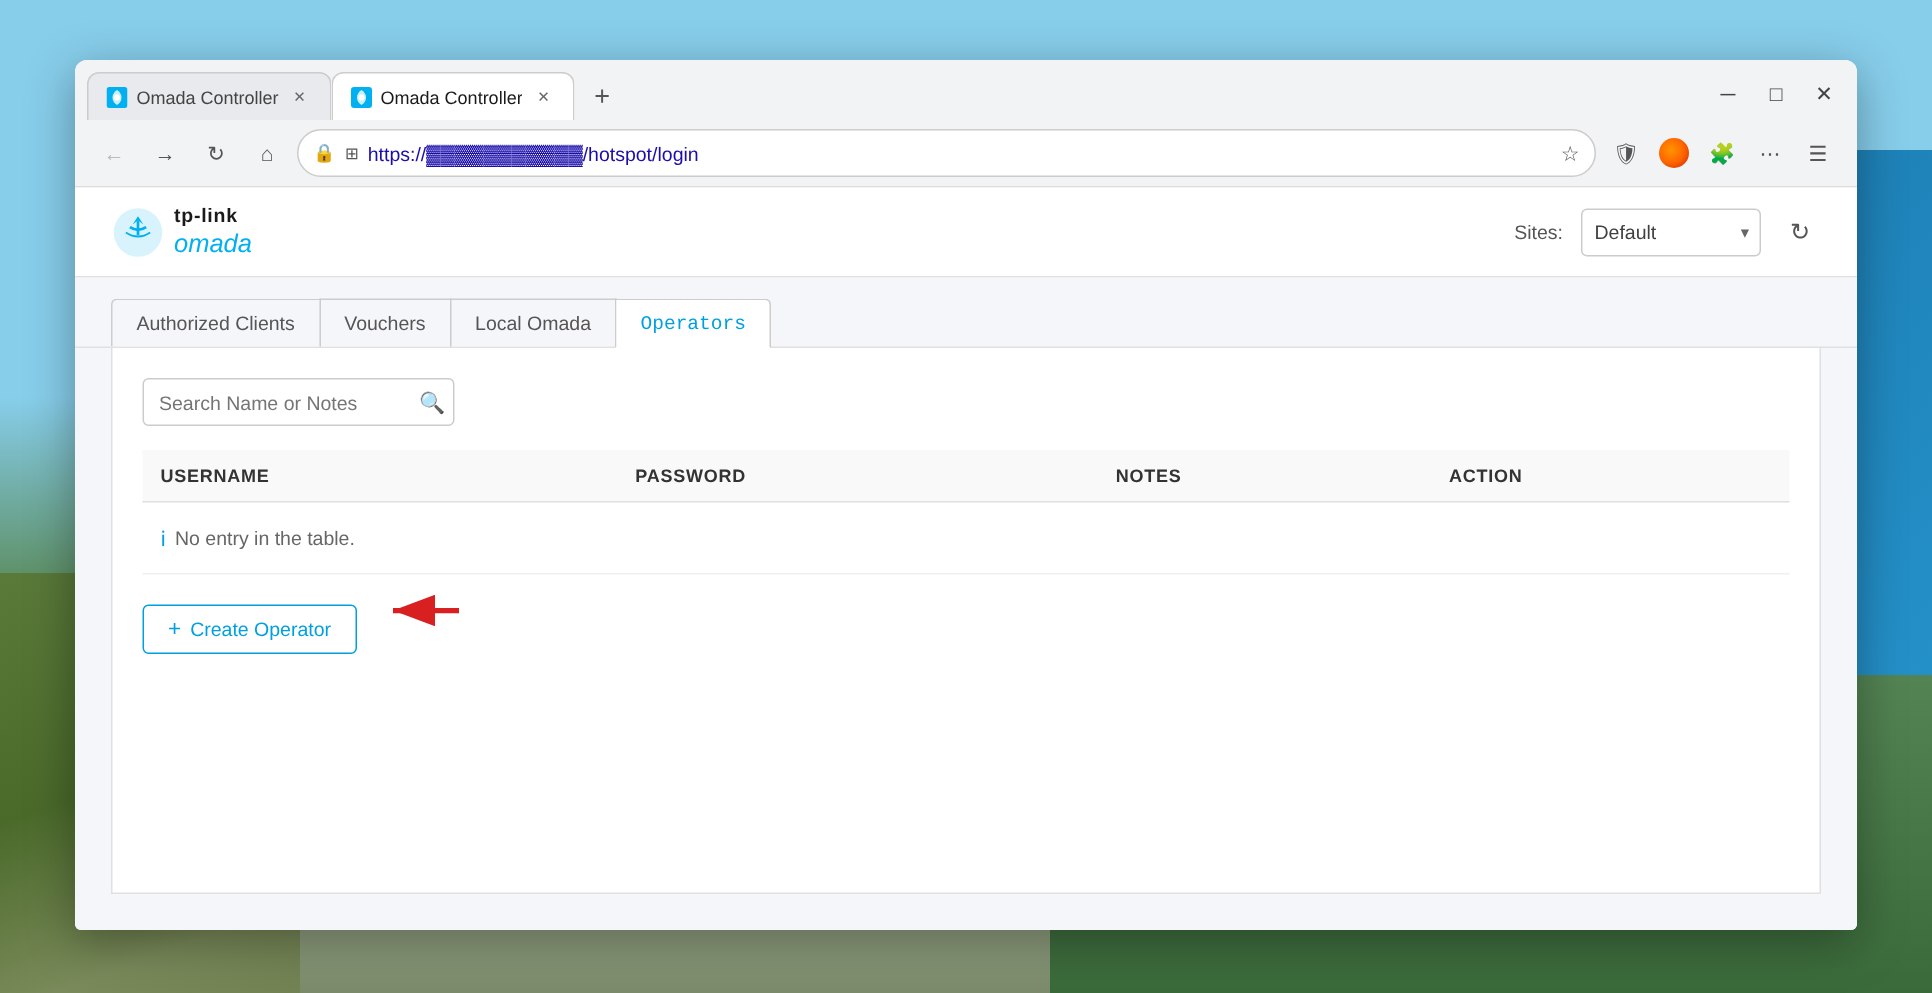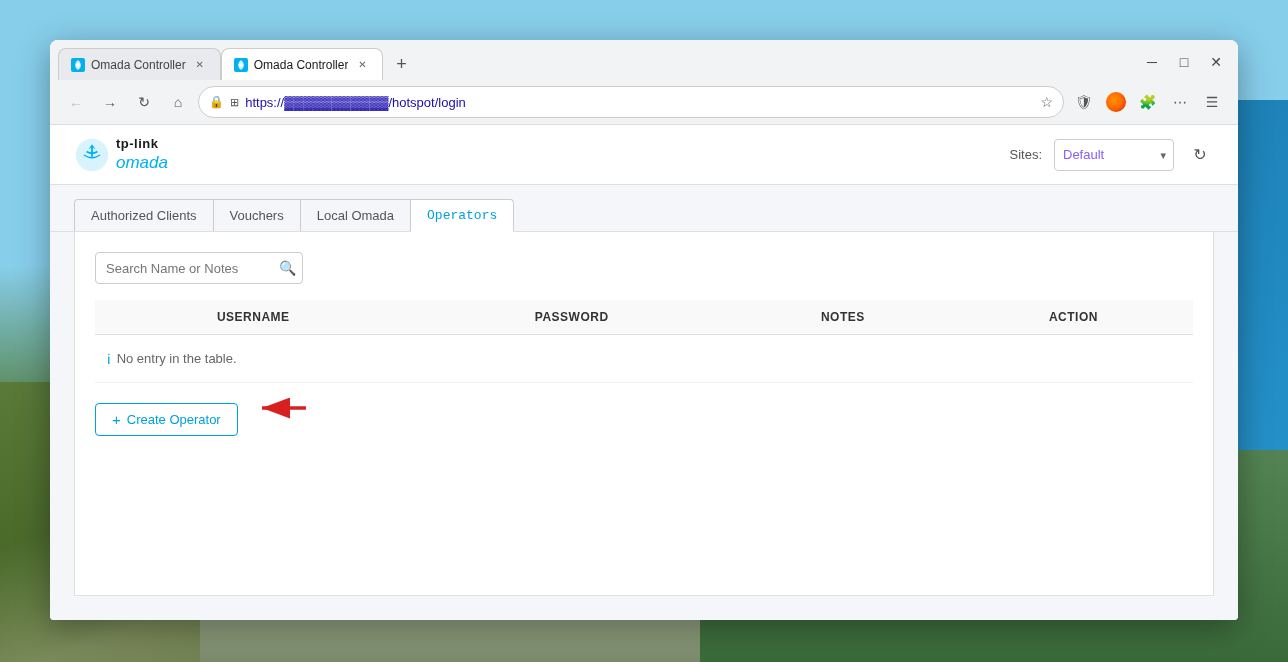--- a/index.html
+++ b/index.html
@@ -263,21 +263,21 @@
     .sites-label {
       font-size: 13px;
       color: #555;
     }
     .sites-select {
       height: 32px;
       border: 1px solid #ccc;
       border-radius: 4px;
       padding: 0 24px 0 8px;
       font-size: 13px;
-      color: #8b5cf6;
+      color: #404040;
       background: #fff;
       cursor: pointer;
       appearance: none;
       min-width: 120px;
     }
     .sites-select-wrap {
       position: relative;
     }
     .sites-select-wrap::after {
       content: '▾';
@@ -374,21 +374,21 @@
       cursor: pointer;
     }
 
     
     .data-table {
       width: 100%;
       border-collapse: collapse;
       font-size: 13px;
     }
     .data-table th {
-      text-align: center;
+      text-align: left;
       padding: 10px 12px;
       font-size: 12px;
       font-weight: 700;
       color: #333;
       background: #f9f9f9;
       border-bottom: 1px solid #e0e0e0;
       text-transform: uppercase;
       letter-spacing: 0.5px;
     }
     .data-table td {

